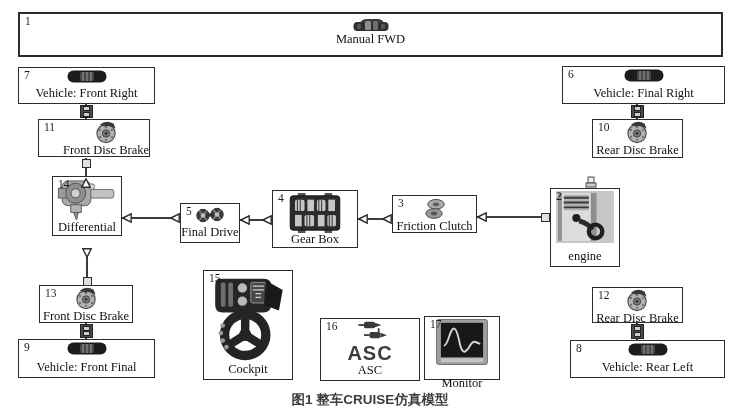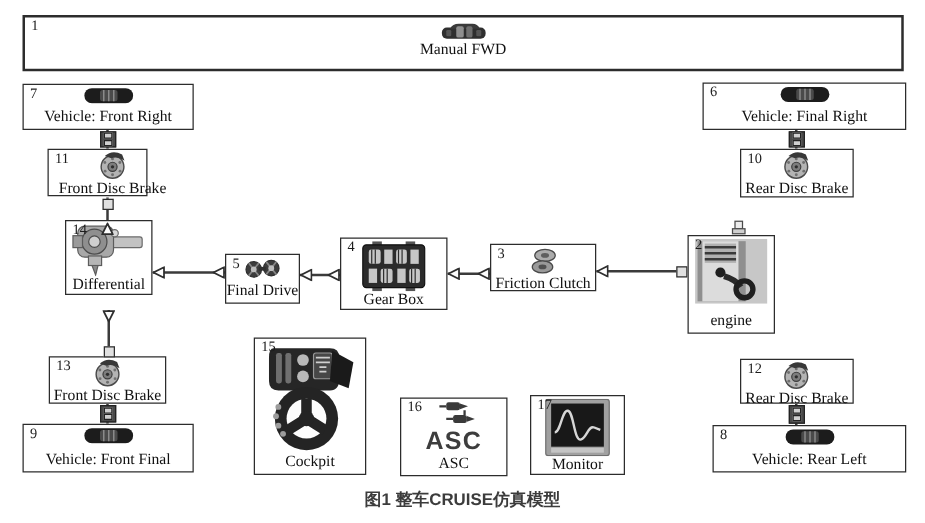--- a/index.html
+++ b/index.html
@@ -111,21 +111,21 @@
     </div>
     <div class="block v-vehicle" style="left: 562px; top: 66px; width: 163px; height: 38px; z-index: 3;">
       <span class="num">6</span>
       <span class="icon"><svg width="40" height="13" viewBox="0 0 40 13">
           <rect x="0.5" y="0.5" width="39" height="12" rx="6" fill="#1c1c1c"></rect>
           <rect x="13" y="2" width="14" height="9" rx="2" fill="#4a4a4a"></rect>
           <path d="M16 2 V11 M20 2 V11 M24 2 V11" stroke="#8a8a8a" stroke-width="1.2" fill="none"></path>
         </svg></span>
       <div class="label">Vehicle: Final Right</div>
     </div>
-    <div class="block v-brake" style="left: 38px; top: 119px; width: 80px; height: 38px; z-index: 3; padding-left: 24px;">
+    <div class="block v-brake" style="left: 38px; top: 119px; width: 112px; height: 38px; z-index: 3; padding-left: 24px;">
       <span class="num">11</span>
       <span class="icon"><svg width="27" height="23" viewBox="0 0 28 24">
           <circle cx="13.5" cy="13" r="9.5" fill="#b3b3b3" stroke="#4a4a4a" stroke-width="1.2"></circle>
           <circle cx="13.5" cy="13" r="3.8" fill="#7d7d7d" stroke="#3d3d3d"></circle>
           <circle cx="13.5" cy="13" r="1.4" fill="#2e2e2e"></circle>
           <g fill="#6f6f6f">
             <circle cx="13.5" cy="6.4" r="1.2"></circle>
             <circle cx="19.6" cy="9.4" r="1.2"></circle>
             <circle cx="19.8" cy="16.6" r="1.2"></circle>
             <circle cx="13.5" cy="19.6" r="1.2"></circle>
@@ -275,35 +275,35 @@
           <circle cx="36" cy="66" r="6.5" fill="#242424"></circle>
           <g fill="#9c9c9c">
             <circle cx="12" cy="56" r="2.5"></circle>
             <circle cx="10" cy="64" r="2.5"></circle>
             <circle cx="12" cy="72" r="2.5"></circle>
             <circle cx="16" cy="79" r="2.5"></circle>
           </g>
         </svg></span>
       <div class="label">Cockpit</div>
     </div>
-    <div class="block v-asc" style="left: 320px; top: 318px; width: 86px; height: 63px; z-index: 3;">
+    <div class="block v-asc" style="left: 320px; top: 318px; width: 100px; height: 63px; z-index: 3;">
       <span class="num">16</span>
       <span class="icon"><svg width="40" height="22" viewBox="0 0 40 24">
           <rect x="8" y="2" width="12" height="7" rx="2" fill="#3a3a3a"></rect>
           <path d="M20 3 L27 5.5 L20 8 Z" fill="#3a3a3a"></path>
           <path d="M2 5.5 H8" stroke="#3a3a3a" stroke-width="2"></path>
           <rect x="14" y="13" width="12" height="7" rx="2" fill="#3a3a3a"></rect>
           <path d="M26 14 L33 16.5 L26 19 Z" fill="#3a3a3a"></path>
           <path d="M8 16.5 H14" stroke="#3a3a3a" stroke-width="2"></path>
           <path d="M24 9 L24 13" stroke="#3a3a3a" stroke-width="2"></path>
         </svg></span>
       <div class="big-text">ASC</div>
       <div class="label">ASC</div>
     </div>
-    <div class="block v-plain" style="left: 424px; top: 316px; width: 76px; height: 64px; z-index: 3;">
+    <div class="block v-plain" style="left: 424px; top: 316px; width: 76px; height: 64px; z-index: 3; gap: 12px;">
       <span class="num">17</span>
       <span class="icon"><svg width="54" height="46" viewBox="0 0 54 48">
           <rect x="0.5" y="0.5" width="53" height="47" rx="2" fill="#a0a0a0" stroke="#6e6e6e"></rect>
           <rect x="5" y="4" width="44" height="36" fill="#181818"></rect>
           <path d="M8 28 C13 28 14 9 19 10 C24 11 24 36 30 34 C35 32 36 22 41 24 L46 26" stroke="#d6d6d6" stroke-width="2" fill="none"></path>
           <rect x="5" y="41" width="44" height="4" fill="#c4c4c4"></rect>
         </svg></span>
       <div class="label">Monitor</div>
     </div>
     <div class="block v-brake" style="left: 592px; top: 287px; width: 91px; height: 36px; z-index: 3;">

